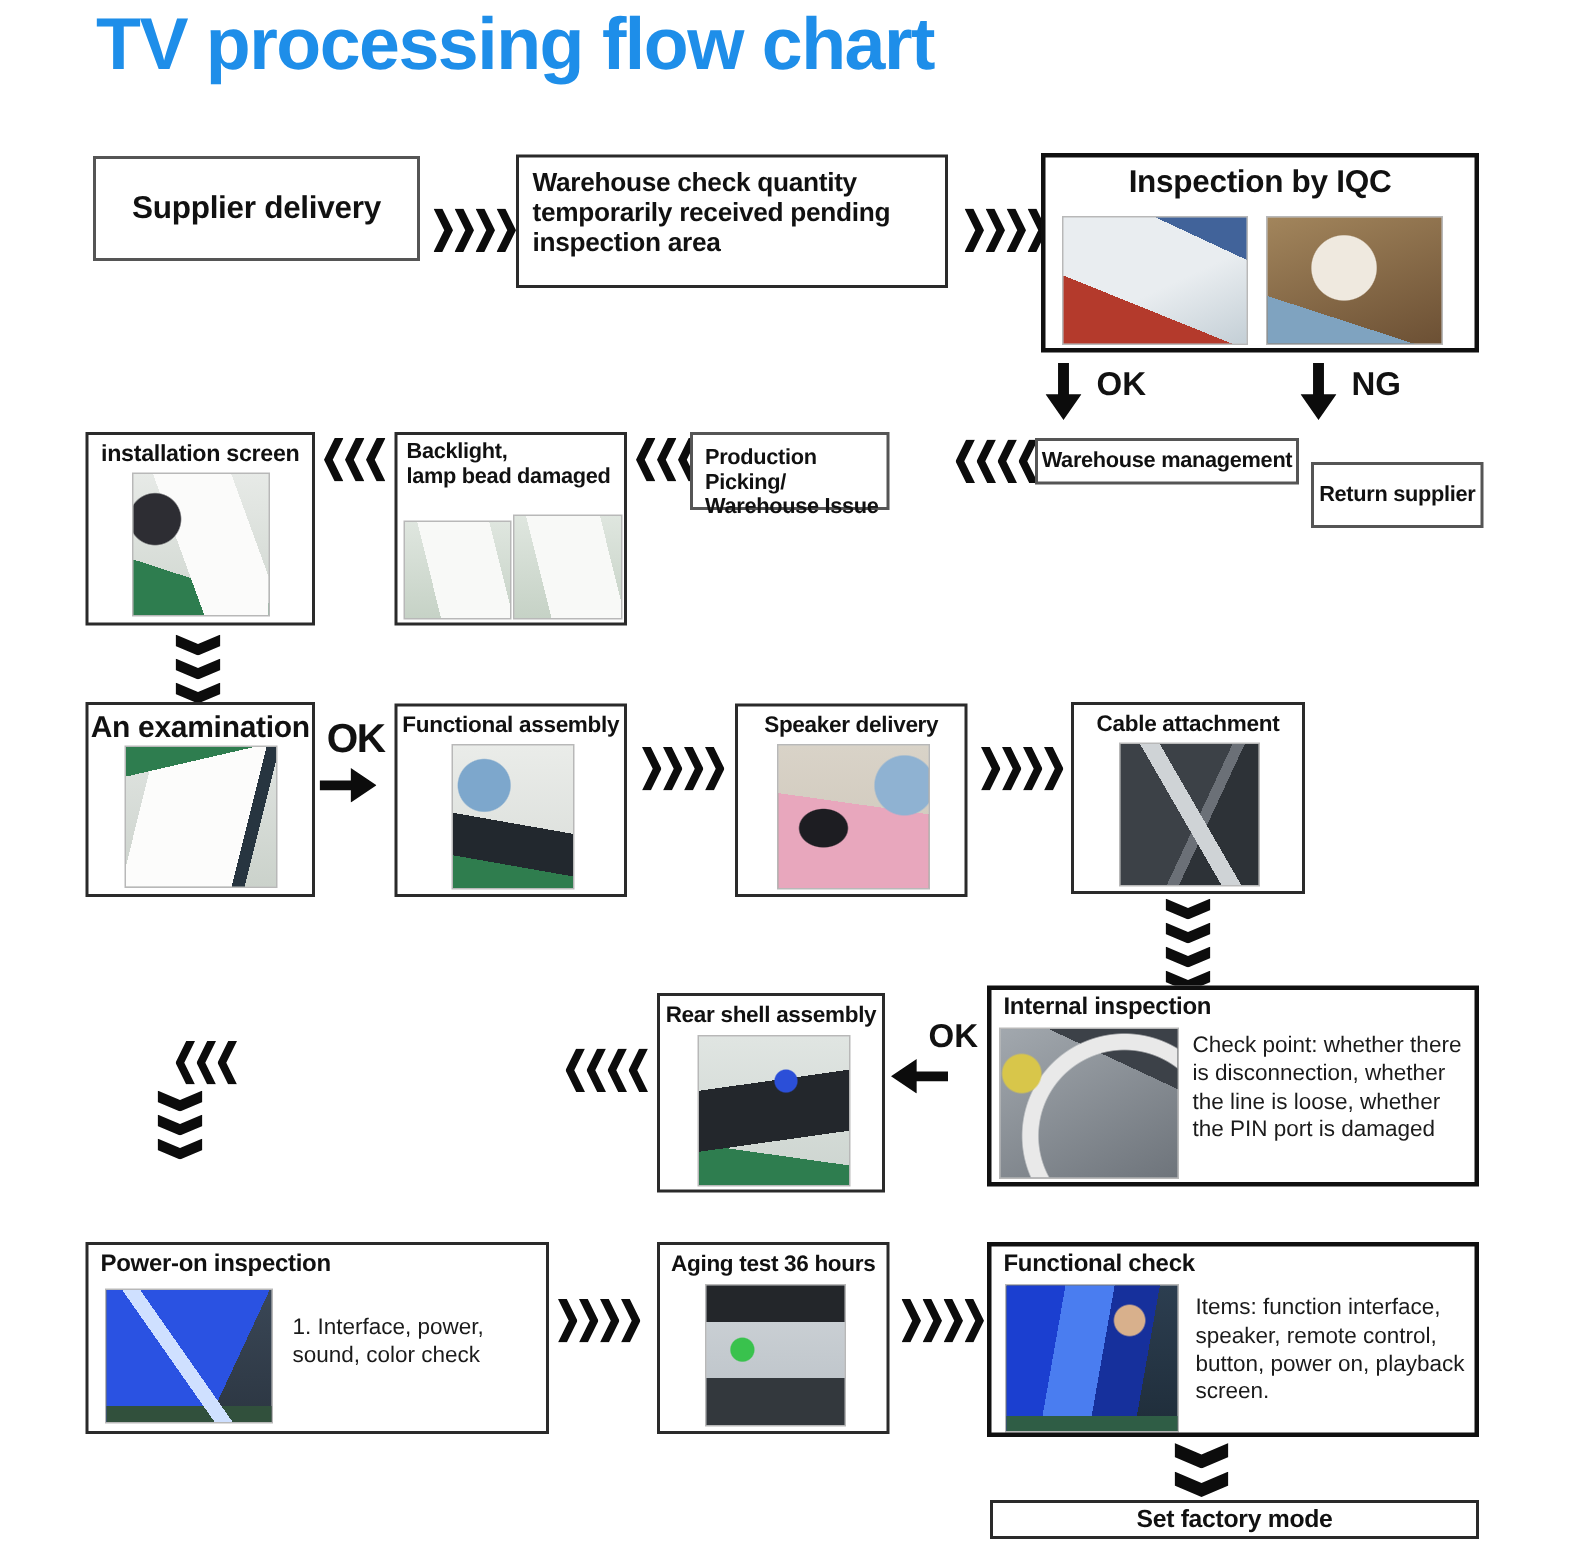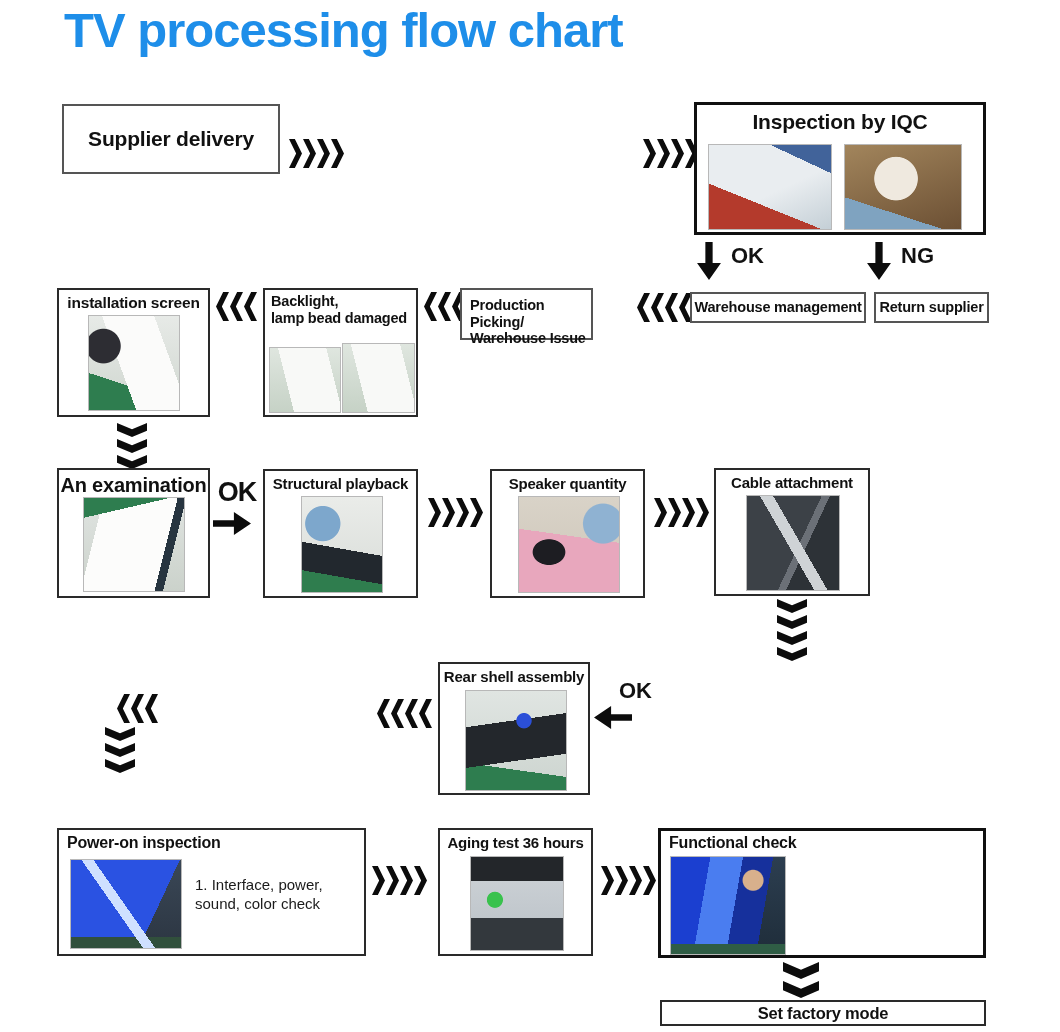--- a/index.html
+++ b/index.html
@@ -112,20 +112,23 @@
     <div class="flexc bt" style="font-size:21px;">Supplier delivery</div>
   </div>
 
   <div class="chevs" style="left:289px;top:139px;">
     <i class="chev"></i>
       <i class="chev"></i>
       <i class="chev"></i>
       <i class="chev"></i>
   </div>
 
+  <div class="box" style="left:344px;top:103px;width:288px;height:89px;">
+    <div class="bt lt" style="left:9px;top:6px;right:8px;font-size:17.5px;">Warehouse check quantity temporarily received pending inspection area</div>
+  </div>
 
   <div class="chevs" style="left:643px;top:139px;">
     <i class="chev"></i>
       <i class="chev"></i>
       <i class="chev"></i>
       <i class="chev"></i>
   </div>
 
   <div class="box thick" style="left:694px;top:102px;width:292px;height:133px;">
     <div class="ct bt" style="top:5px;font-size:21px;">Inspection by IQC</div>
@@ -180,54 +183,54 @@
     <i class="chev"></i>
       <i class="chev"></i>
       <i class="chev"></i>
       <i class="chev"></i>
   </div>
 
   <div class="box gray" style="left:690px;top:292px;width:176px;height:31px;">
     <div class="flexc bt" style="font-size:14.5px;">Warehouse management</div>
   </div>
 
-  <div class="box gray" style="left:874px;top:292px;width:115px;height:31px;text-align:right;">
+  <div class="box gray" style="left:874px;top:308px;width:115px;height:44px;text-align:right;">
     <div class="flexc bt" style="font-size:14.5px;">Return supplier</div>
   </div>
 
   <div class="chevs v" style="left:117px;top:423px;">
     <i class="chevv"></i>
       <i class="chevv"></i>
       <i class="chevv"></i>
   </div>
 
   <div class="box" style="left:57px;top:468px;width:153px;height:130px;">
     <div class="ct bt" style="top:4px;font-size:20px;">An examination</div>
     <div class="photo ph-exam" style="left:25px;top:28px;width:100px;height:93px;"></div>
   </div>
 
   <div class="okturn" style="left:211px;top:477px;width:52px;text-align:center;">
     <div style="font-size:27px;letter-spacing:-1px;">OK</div>
     <i class="arrow-right" style="display:block;margin:3px auto 0 2px;"></i>
   </div>
 
   <div class="box" style="left:263px;top:469px;width:155px;height:129px;">
-    <div class="ct bt" style="top:4px;font-size:15px;">Structural playback</div>
+    <div class="ct bt" style="top:4px;font-size:15px;">Functional assembly</div>
     <div class="photo ph-struct" style="left:37px;top:26px;width:80px;height:95px;"></div>
   </div>
 
   <div class="chevs" style="left:428px;top:498px;">
     <i class="chev"></i>
       <i class="chev"></i>
       <i class="chev"></i>
       <i class="chev"></i>
   </div>
 
   <div class="box" style="left:490px;top:469px;width:155px;height:129px;">
-    <div class="ct bt" style="top:4px;font-size:15px;">Speaker quantity</div>
+    <div class="ct bt" style="top:4px;font-size:15px;">Speaker delivery</div>
     <div class="photo ph-speaker" style="left:27px;top:26px;width:100px;height:95px;"></div>
   </div>
 
   <div class="chevs" style="left:654px;top:498px;">
     <i class="chev"></i>
       <i class="chev"></i>
       <i class="chev"></i>
       <i class="chev"></i>
   </div>
 
@@ -265,20 +268,25 @@
   <div class="box" style="left:438px;top:662px;width:152px;height:133px;">
     <div class="ct bt" style="top:4px;font-size:15px;">Rear shell assembly</div>
     <div class="photo ph-rear" style="left:26px;top:27px;width:100px;height:99px;"></div>
   </div>
 
   <div class="okturn" style="left:594px;top:678px;width:58px;">
     <div style="font-size:22px;text-align:right;">OK</div>
     <i class="arrow-left" style="display:block;margin-top:1px;"></i>
   </div>
 
+  <div class="box thick" style="left:658px;top:657px;width:328px;height:134px;">
+    <div class="bt lt" style="left:8px;top:3px;font-size:16px;">Internal inspection</div>
+    <div class="photo ph-internal" style="left:6px;top:26px;width:118px;height:99px;"></div>
+    <div class="note" style="left:134px;top:28px;width:188px;">Check point: whether there is disconnection, whether the line is loose, whether the PIN port is damaged</div>
+  </div>
 
   <div class="box" style="left:57px;top:828px;width:309px;height:128px;border-width:2.5px;">
     <div class="bt lt" style="left:8px;top:4px;font-size:16px;">Power-on inspection</div>
     <div class="photo ph-power" style="left:12px;top:30px;width:110px;height:88px;"></div>
     <div class="note" style="left:136px;top:46px;width:156px;">1. Interface, power, sound, color check</div>
   </div>
 
   <div class="chevs" style="left:372px;top:866px;">
     <i class="chev"></i>
       <i class="chev"></i>
@@ -294,20 +302,21 @@
   <div class="chevs" style="left:601px;top:866px;">
     <i class="chev"></i>
       <i class="chev"></i>
       <i class="chev"></i>
       <i class="chev"></i>
   </div>
 
   <div class="box thick" style="left:658px;top:828px;width:328px;height:130px;">
     <div class="bt lt" style="left:8px;top:3px;font-size:16px;">Functional check</div>
     <div class="photo ph-func" style="left:10px;top:26px;width:114px;height:97px;"></div>
+    <div class="note" style="left:136px;top:32px;width:192px;">Items: function interface, speaker, remote control, button, power on, playback screen.</div>
   </div>
 
   <div class="chevs v" style="left:783px;top:962px;">
     <i class="chevv big"></i>
       <i class="chevv big"></i>
   </div>
 
   <div class="box" style="left:660px;top:1000px;width:326px;height:26px;">
     <div class="flexc bt" style="font-size:16.5px;">Set factory mode</div>
   </div>

